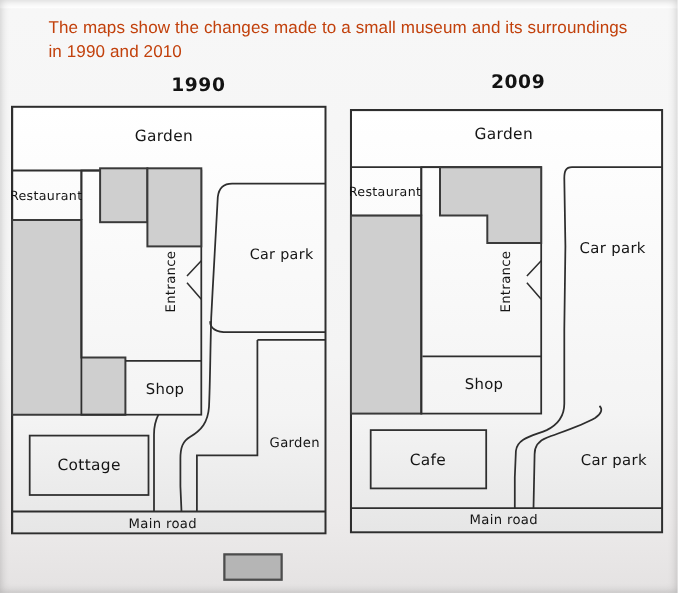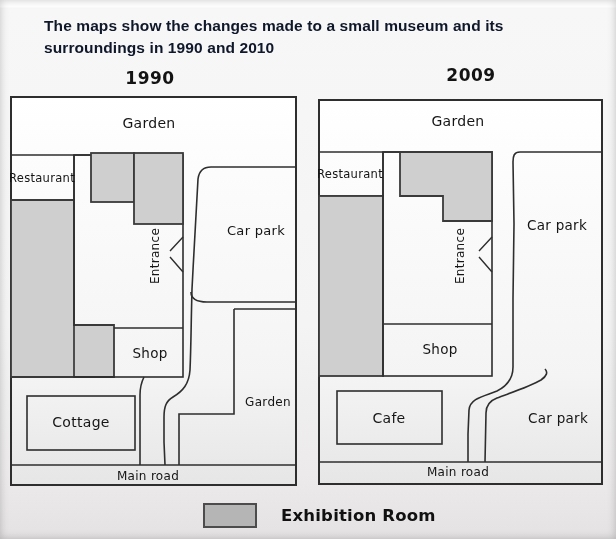--- a/index.html
+++ b/index.html
@@ -4,27 +4,27 @@
 <style>
   html,body{margin:0;padding:0;}
   body{
     width:616px;height:539px;position:relative;overflow:hidden;
     font-family:"Liberation Sans", sans-serif;
     background:linear-gradient(180deg,#ffffff 0px,#ffffff 7px,#f7f7f7 8px,#f4f4f4 60%,#eceaea 88%,#e4e2e2 100%);
   }
   .vignette{position:absolute;inset:0;pointer-events:none;box-shadow:inset 0 0 9px rgba(0,0,0,.22);}
   .title{
     position:absolute;left:44px;top:15px;width:530px;
-    font-size:15.5px;line-height:1.42;color:#0f172a;letter-spacing:.1px;font-weight:bold;
+    font-size:15.5px;line-height:1.42;color:#c2410c;letter-spacing:.1px;
   }
   .map-heading{
     position:absolute;width:110px;text-align:center;
     font-family:"DejaVu Sans", sans-serif;font-weight:bold;font-size:17px;color:#131313;letter-spacing:.5px;
   }
-  #h1990{left:95px;top:68px;}
+  #h1990{left:95px;top:68px;text-align:right;}
   #h2010{left:416px;top:65px;}
   .map-svg{position:absolute;}
   #map1990{left:10px;top:96px;}
   #map2010{left:318px;top:99px;}
   svg text{
     font-family:"DejaVu Sans", sans-serif;fill:#151515;letter-spacing:.3px;
   }
   .legend{position:absolute;left:203px;top:502px;height:27px;display:flex;align-items:center;}
   .legend-swatch{width:54px;height:25px;border:2px solid #4c4c4c;box-sizing:border-box;}
   .legend-label{
@@ -128,14 +128,13 @@
   <text x="239" y="131" font-size="13.5" text-anchor="middle">Car park</text>
   <text x="146" y="157" font-size="12" text-anchor="middle" transform="rotate(-90 146 157)">Entrance</text>
   <text x="122" y="255" font-size="13.5" text-anchor="middle">Shop</text>
   <text x="71" y="324" font-size="14" text-anchor="middle">Cafe</text>
   <text x="240" y="324" font-size="13.5" text-anchor="middle">Car park</text>
   <text x="140" y="377" font-size="12" text-anchor="middle">Main road</text>
 </svg>
 
 <div class="legend">
   <div class="legend-swatch" style="background: rgb(181, 181, 181);"></div>
-  <div class="legend-label">Exhibition Room</div>
 </div>
 
 </body></html>

